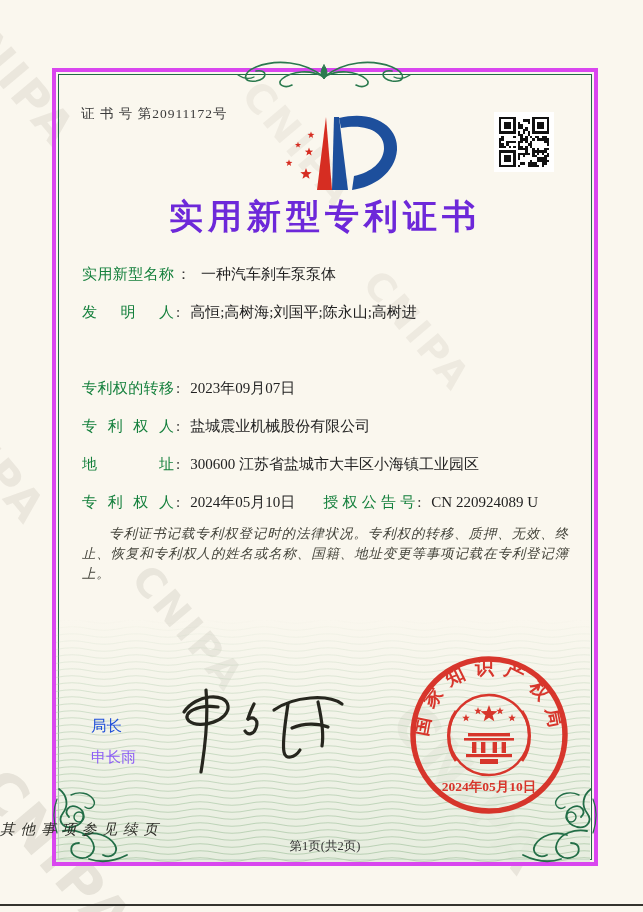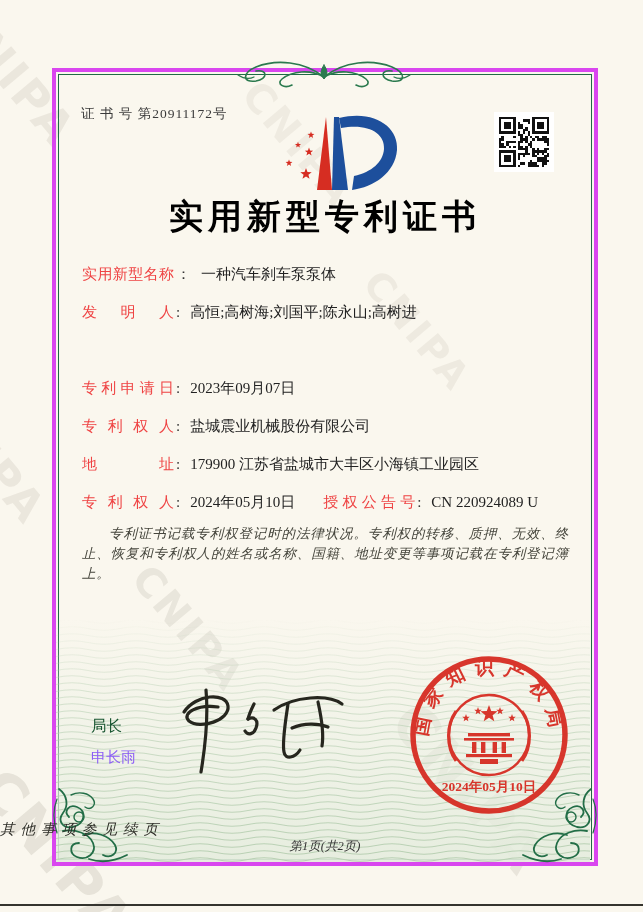--- a/index.html
+++ b/index.html
@@ -40,38 +40,38 @@
   .flourish.bl{left:-7px;bottom:-9px;}
   .flourish.br{right:-7px;bottom:-9px;transform:scaleX(-1);}
   
   .content{position:absolute;left:0;top:0;right:0;bottom:0;z-index:4;}
   .cert-no{position:absolute;left:25px;top:33px;font-size:13.5px;color:#3a3a3a;letter-spacing:1px;}
   .logo{position:absolute;left:226px;top:32px;}
   .qr-box{position:absolute;left:438px;top:40px;width:60px;height:60px;background:#fff;
           display:flex;align-items:center;justify-content:center;}
   .doc-title{
     position:absolute;left:0;right:0;top:122px;text-align:center;
-    font-size:34px;font-weight:bold;letter-spacing:5px;color:#000000;
+    font-size:34px;font-weight:bold;letter-spacing:5px;color:#6d28d9;
   }
   .field-row{position:absolute;left:26px;right:20px;font-size:15px;color:#2d2d2d;white-space:nowrap;}
   .flabel{display:inline-block;width:92px;text-align:justify;text-align-last:justify;
-          vertical-align:bottom;color:#ef4444;}
+          vertical-align:bottom;color:#15803d;}
   .fcolon{display:inline-block;margin:0 2px 0 2px;color:#333;}
   .fvalue{margin-left:8px;color:#222;text-align:right;}
   .r1{top:193px}.r2{top:231px}.r3{top:269px}.r4{top:307px}.r5{top:345px}.r6{top:383px}.r7{top:421px}
   .pair2{margin-left:28px;}
   .paras{position:absolute;left:26px;right:25px;top:452px;
          font-size:13.5px;line-height:20px;color:#45453c;font-style:italic;
          letter-spacing:0.8px;text-align:justify;}
   .paras p{margin:0 0 5px 0;text-indent:2em;}
-  .sig-title{position:absolute;left:35px;top:644px;font-size:15.5px;color:#14532d;}
+  .sig-title{position:absolute;left:35px;top:644px;font-size:15.5px;color:#1d4ed8;}
   .sig-name{position:absolute;left:35px;top:676px;font-size:15px;color:#8b5cf6;}
   .sig-script{position:absolute;left:106px;top:608px;}
   .seal{position:absolute;left:348px;top:578px;}
-  .page-no{position:absolute;left:0;right:0;top:766px;text-align:center;font-size:12.5px;color:#333;font-style:italic;}
+  .page-no{position:absolute;left:0;right:0;top:766px;text-align:center;font-size:12.5px;color:#333;}
   .continuation{
     position:absolute;left:0;right:0;top:820px;z-index:4;
     font-size:14.5px;font-style:italic;letter-spacing:6px;color:#2e2e28;
   }
   .bottom-line{position:absolute;left:0;right:0;top:904px;height:2px;background:#34342e;z-index:4;}
 </style>
 </head>
 <body>
 
 <span class="wm wm1">CNIPA</span>
@@ -297,27 +297,27 @@
 
     <div class="doc-title">实用新型专利证书</div>
 
     <div class="field-row r1">
       <span class="flabel">实用新型名称</span><span class="fcolon">：</span><span class="fvalue">一种汽车刹车泵泵体</span>
     </div>
     <div class="field-row r2">
       <span class="flabel">发明人</span><span class="fcolon">:</span><span class="fvalue">高恒;高树海;刘国平;陈永山;高树进</span>
     </div>
     <div class="field-row r4">
-      <span class="flabel">专利申请日</span><span class="fcolon">:</span><span class="fvalue">2023年09月07日</span>
+      <span class="flabel">专利权的转移</span><span class="fcolon">:</span><span class="fvalue">2023年09月07日</span>
     </div>
     <div class="field-row r5">
       <span class="flabel">专利权人</span><span class="fcolon">:</span><span class="fvalue">盐城震业机械股份有限公司</span>
     </div>
     <div class="field-row r6">
-      <span class="flabel">地址</span><span class="fcolon">:</span><span class="fvalue">179900 江苏省盐城市大丰区小海镇工业园区</span>
+      <span class="flabel">地址</span><span class="fcolon">:</span><span class="fvalue">300600 江苏省盐城市大丰区小海镇工业园区</span>
     </div>
     <div class="field-row r7">
       <span class="flabel">专利权人</span><span class="fcolon">:</span><span class="fvalue">2024年05月10日</span><span class="flabel pair2">授权公告号</span><span class="fcolon">:</span><span class="fvalue">CN 220924089 U</span>
     </div>
 
     <div class="paras">
       <p>专利证书记载专利权登记时的法律状况。专利权的转移、质押、无效、终止、恢复和专利权人的姓名或名称、国籍、地址变更等事项记载在专利登记簿上。</p>
     </div>
 
     <div class="sig-title">局长</div>

